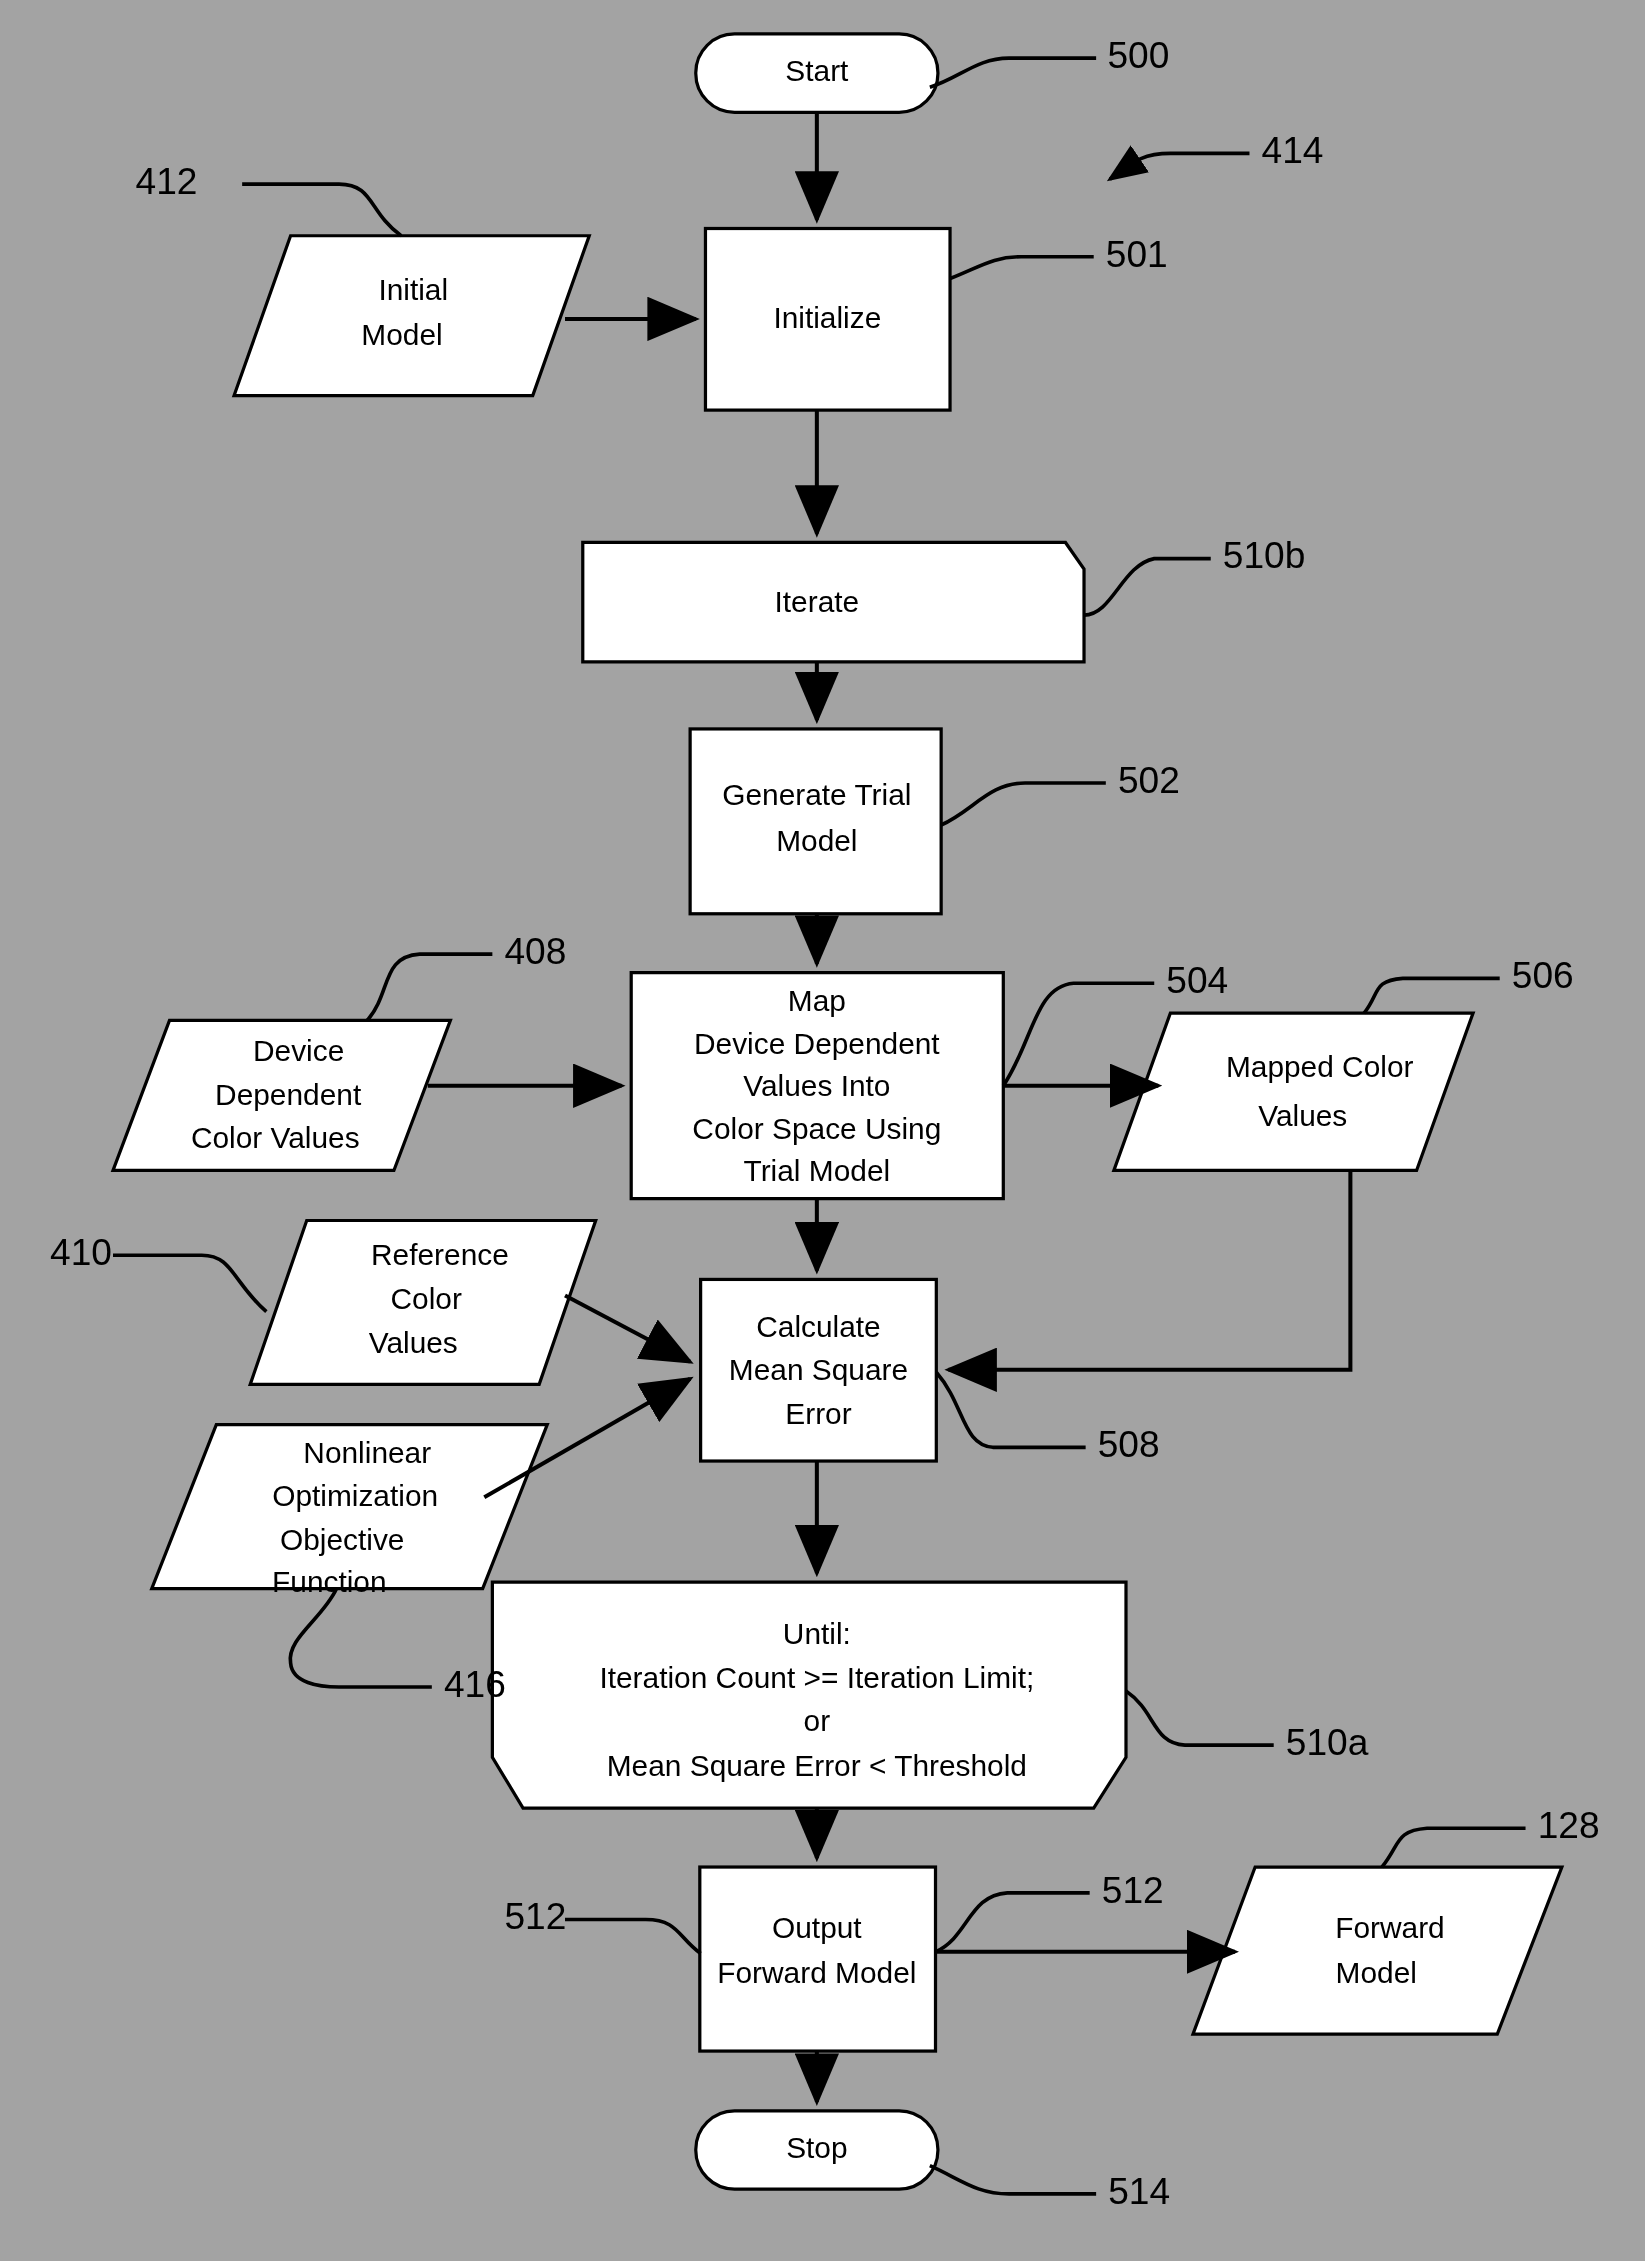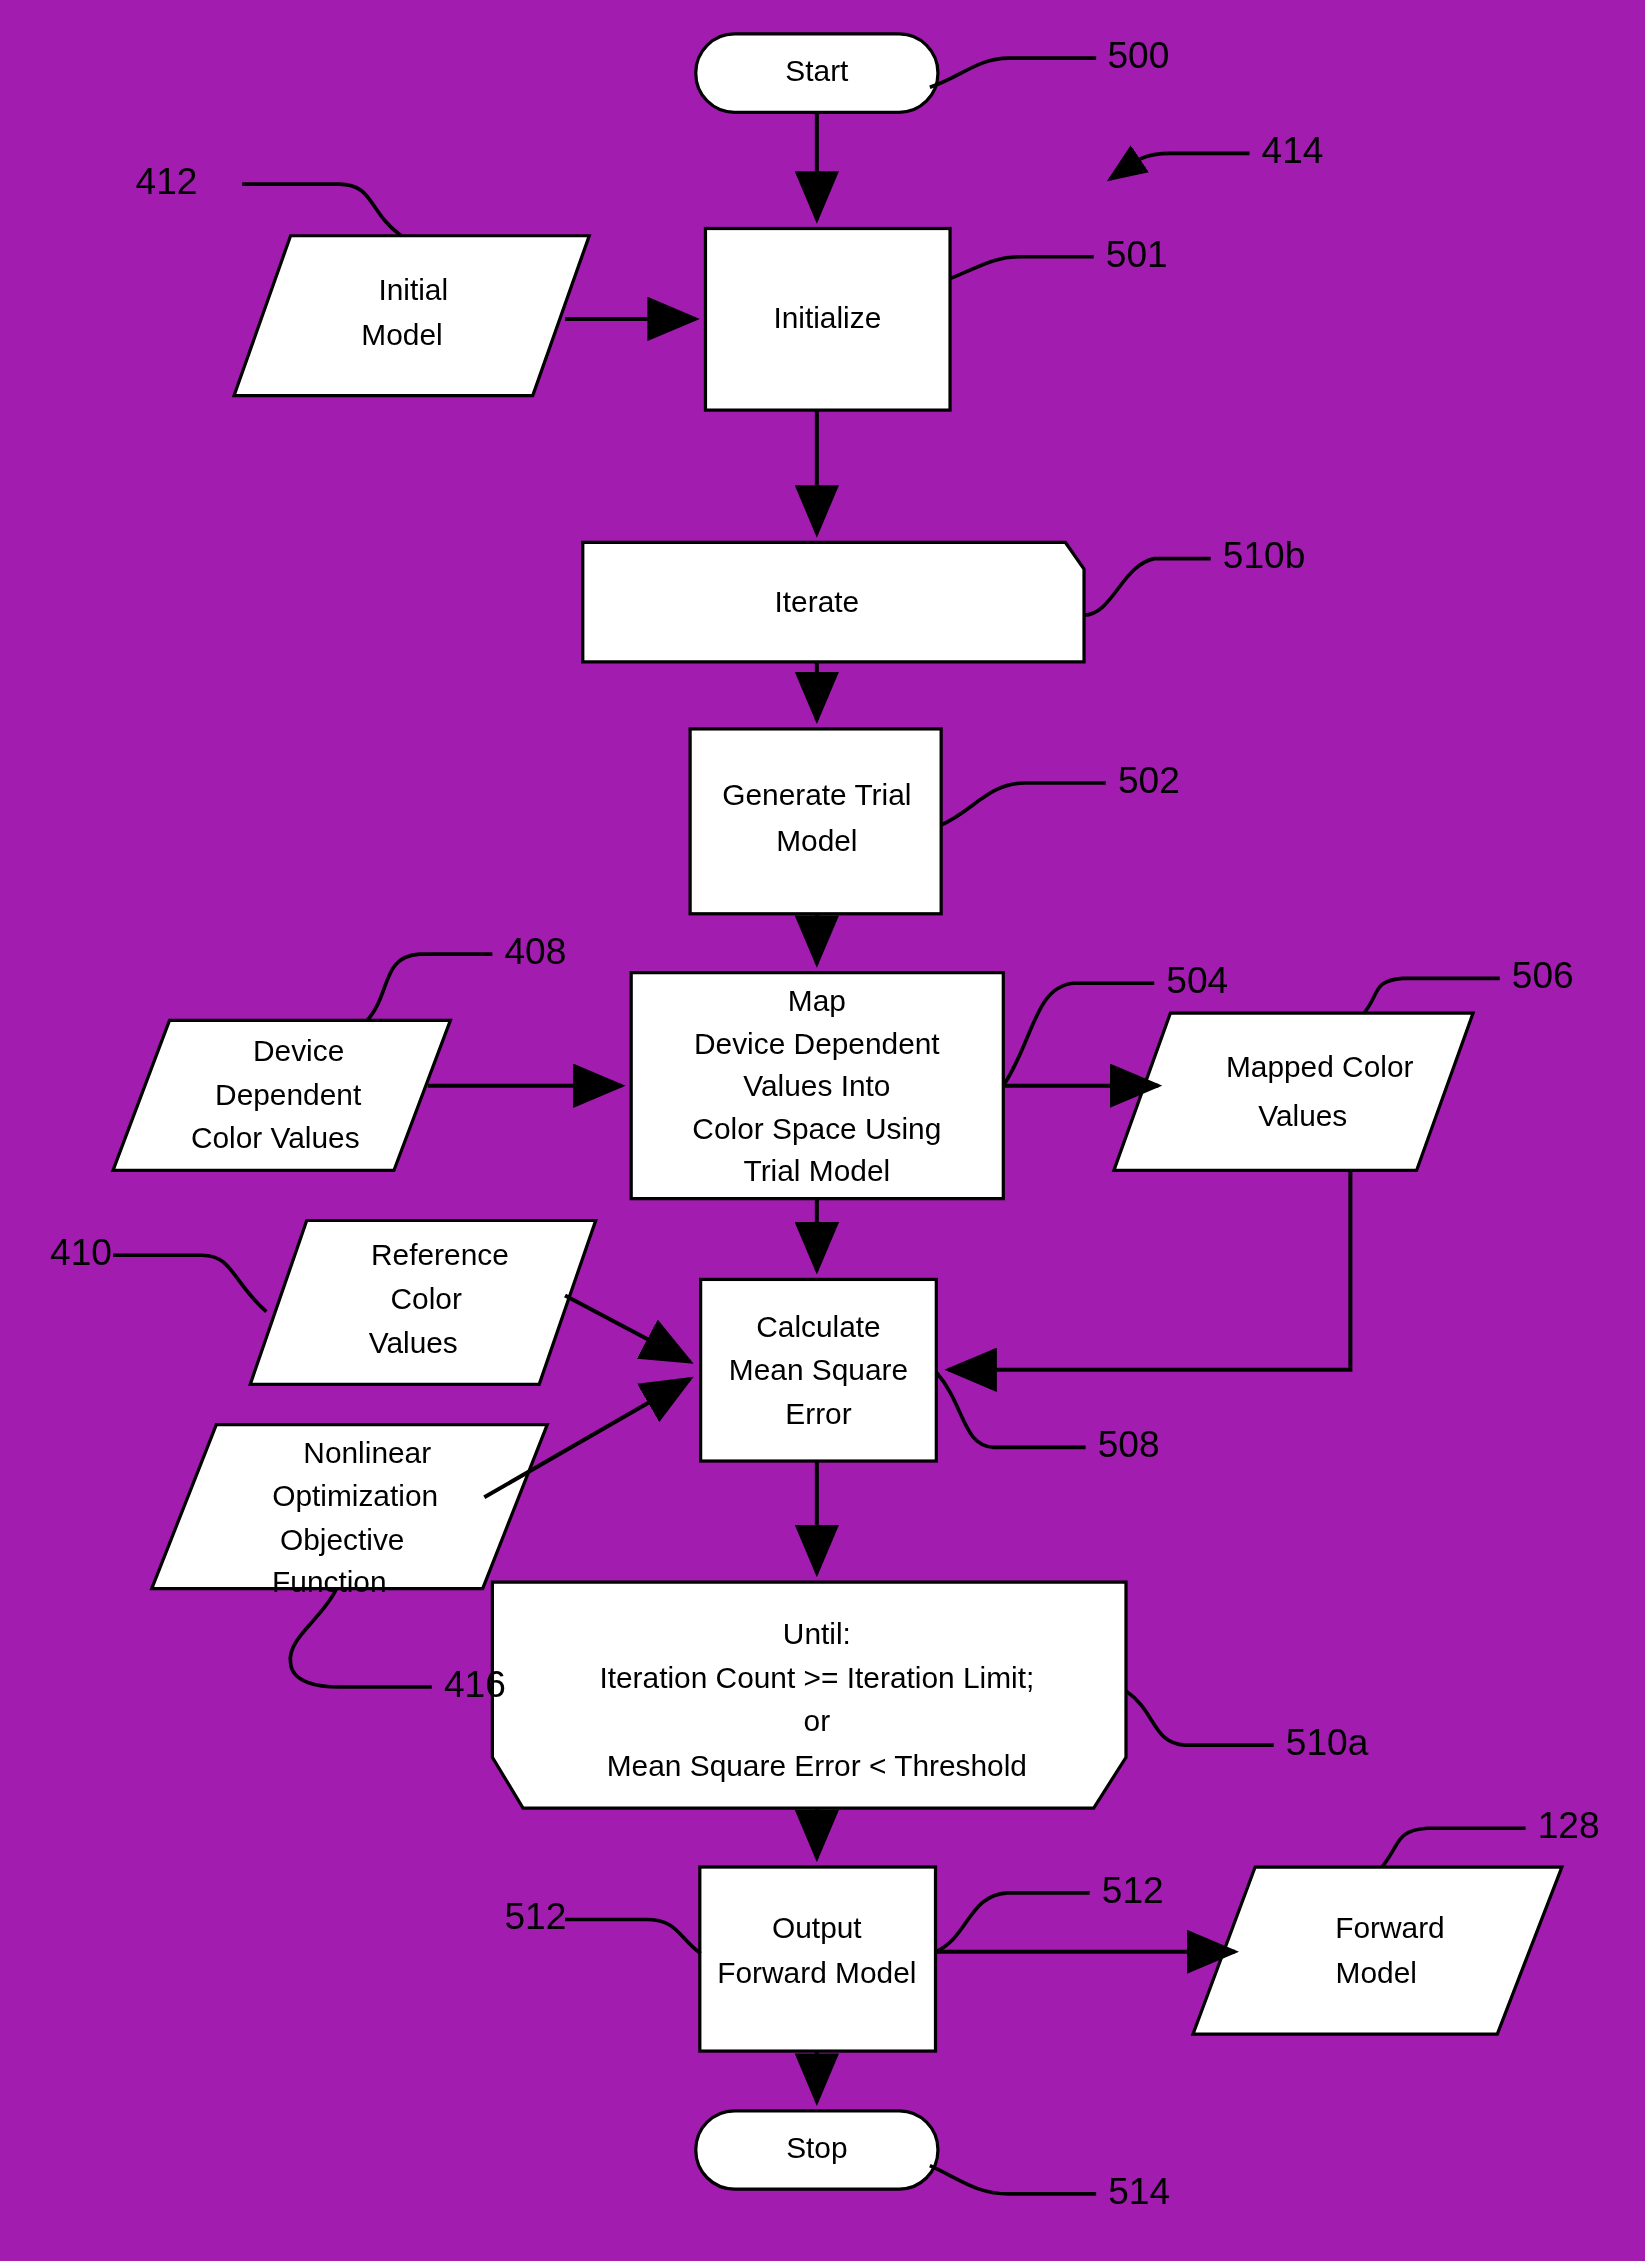--- a/index.html
+++ b/index.html
@@ -1,18 +1,18 @@
 <!DOCTYPE html>
 <html style="font-size:13px"><head>
 <meta charset="utf-8">
 <style>
   html,body{margin:0;padding:0;background:#ffffff;}
   body{width:1645px;height:2261px;overflow:hidden;
        font-family:"Liberation Sans","DejaVu Sans",sans-serif;}
-  #canvas{position:relative;width:1645px;height:2261px;background:#a21caf;}
+  #canvas{position:relative;width:1645px;height:2261px;background:#a3a3a3;}
   svg{position:absolute;top:0;left:0;width:1645px;height:2261px;}
   .shape{fill:#ffffff;stroke:#000000;stroke-width:4;}
   .conn{fill:none;stroke:#000000;stroke-width:5;}
   .leader{fill:none;stroke:#000000;stroke-width:4.5;}
   .nodetext{font-family:"Liberation Sans","DejaVu Sans",sans-serif;
             font-size:37px;fill:#000;text-anchor:middle;dominant-baseline:middle;}
   .reftext{font-family:"Liberation Sans","DejaVu Sans",sans-serif;
            font-size:46px;fill:#000;text-anchor:start;dominant-baseline:middle;}
 </style>
 </head>

